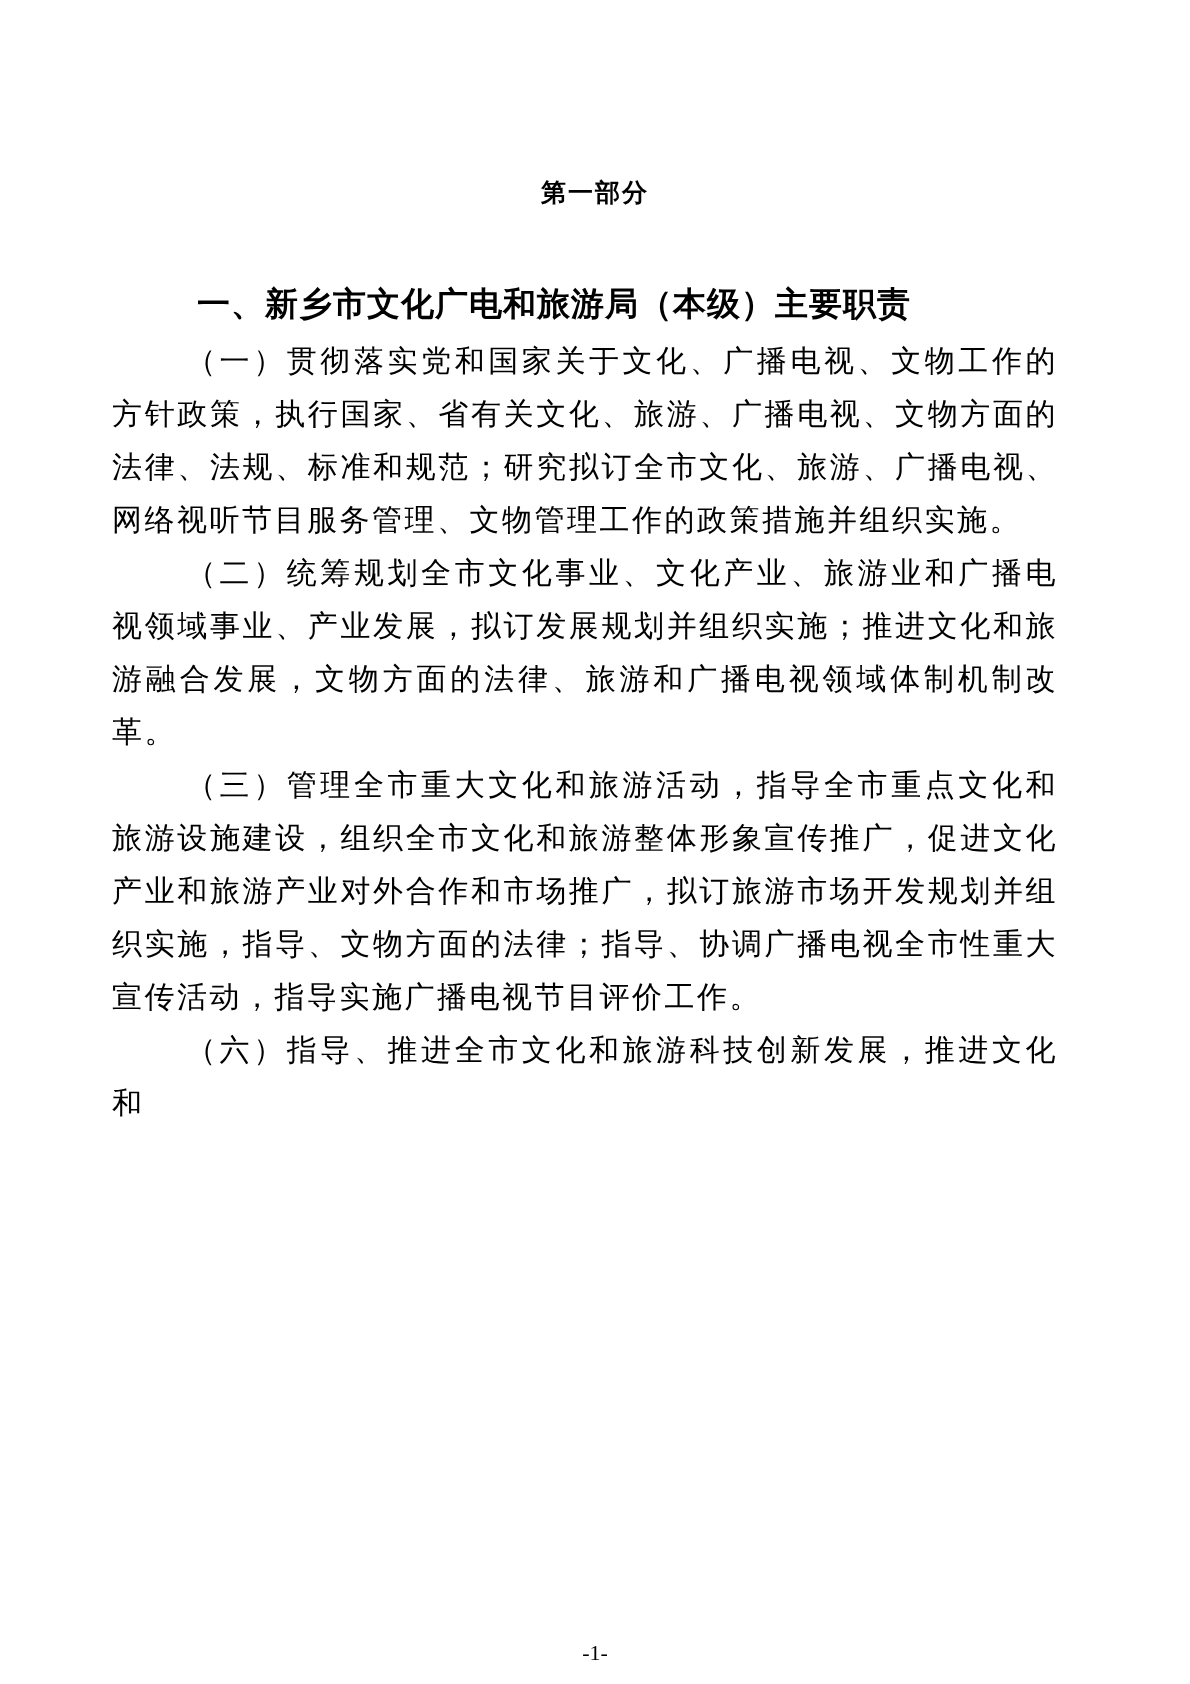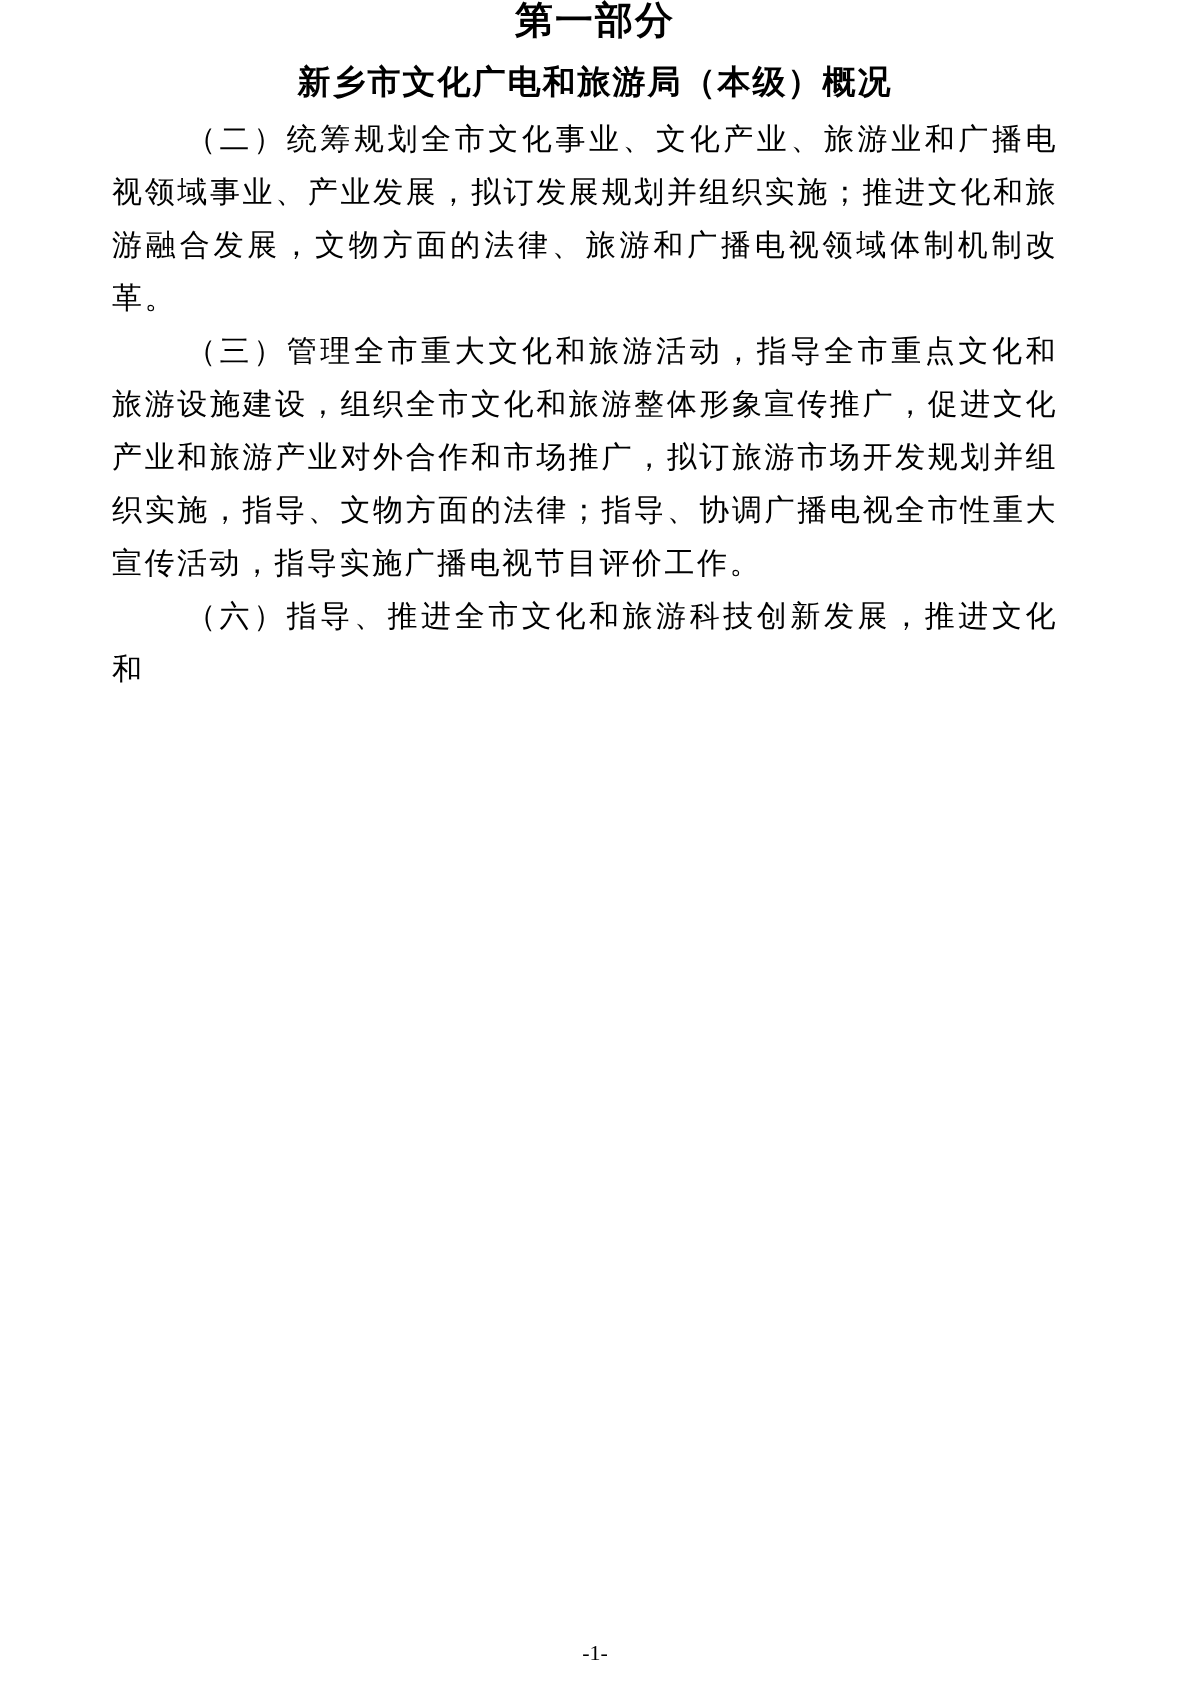--- a/index.html
+++ b/index.html
@@ -11,24 +11,25 @@
     position: relative;
     width: 1190px;
     height: 1684px;
     margin: 0 auto;
     background: #ffffff;
     color: #000000;
     overflow: hidden;
   }
   .part-title {
     margin: 0;
+    padding-top: 172px;
     text-align: center;
     font-family: "Liberation Sans", "DejaVu Sans", sans-serif;
     font-weight: bold;
-    font-size: 38px;
+    font-size: 25px;
     line-height: 40px;
     letter-spacing: 2px;
   }
   .part-subtitle {
     margin: 22px 0 0 0;
     text-align: center;
     font-family: "Liberation Sans", "DejaVu Sans", sans-serif;
     font-weight: bold;
     font-size: 33px;
     line-height: 40px;
@@ -69,24 +70,25 @@
     line-height: 26px;
   }
 </style>
 </head>
 <body>
 
 <div class="page">
 
   <h1 class="part-title">第一部分</h1>
 
-  <h2 class="part-subtitle">新乡市文化广电和旅游局（本级）概况</h2>
 
+  <h3 class="section-heading">一、新乡市文化广电和旅游局（本级）主要职责</h3>
 
   <div class="body-text">
+    <p>（一）贯彻落实党和国家关于文化、广播电视、文物工作的方针政策，执行国家、省有关文化、旅游、广播电视、文物方面的法律、法规、标准和规范；研究拟订全市文化、旅游、广播电视、网络视听节目服务管理、文物管理工作的政策措施并组织实施。</p>
     <p>（二）统筹规划全市文化事业、文化产业、旅游业和广播电视领域事业、产业发展，拟订发展规划并组织实施；推进文化和旅游融合发展，文物方面的法律、旅游和广播电视领域体制机制改革。</p>
     <p>（三）管理全市重大文化和旅游活动，指导全市重点文化和旅游设施建设，组织全市文化和旅游整体形象宣传推广，促进文化产业和旅游产业对外合作和市场推广，拟订旅游市场开发规划并组织实施，指导、文物方面的法律；指导、协调广播电视全市性重大宣传活动，指导实施广播电视节目评价工作。</p>
     <p>（六）指导、推进全市文化和旅游科技创新发展，推进文化和</p>
   </div>
 
   <div class="page-number">-1-</div>
 
 </div>
 
 </body></html>

